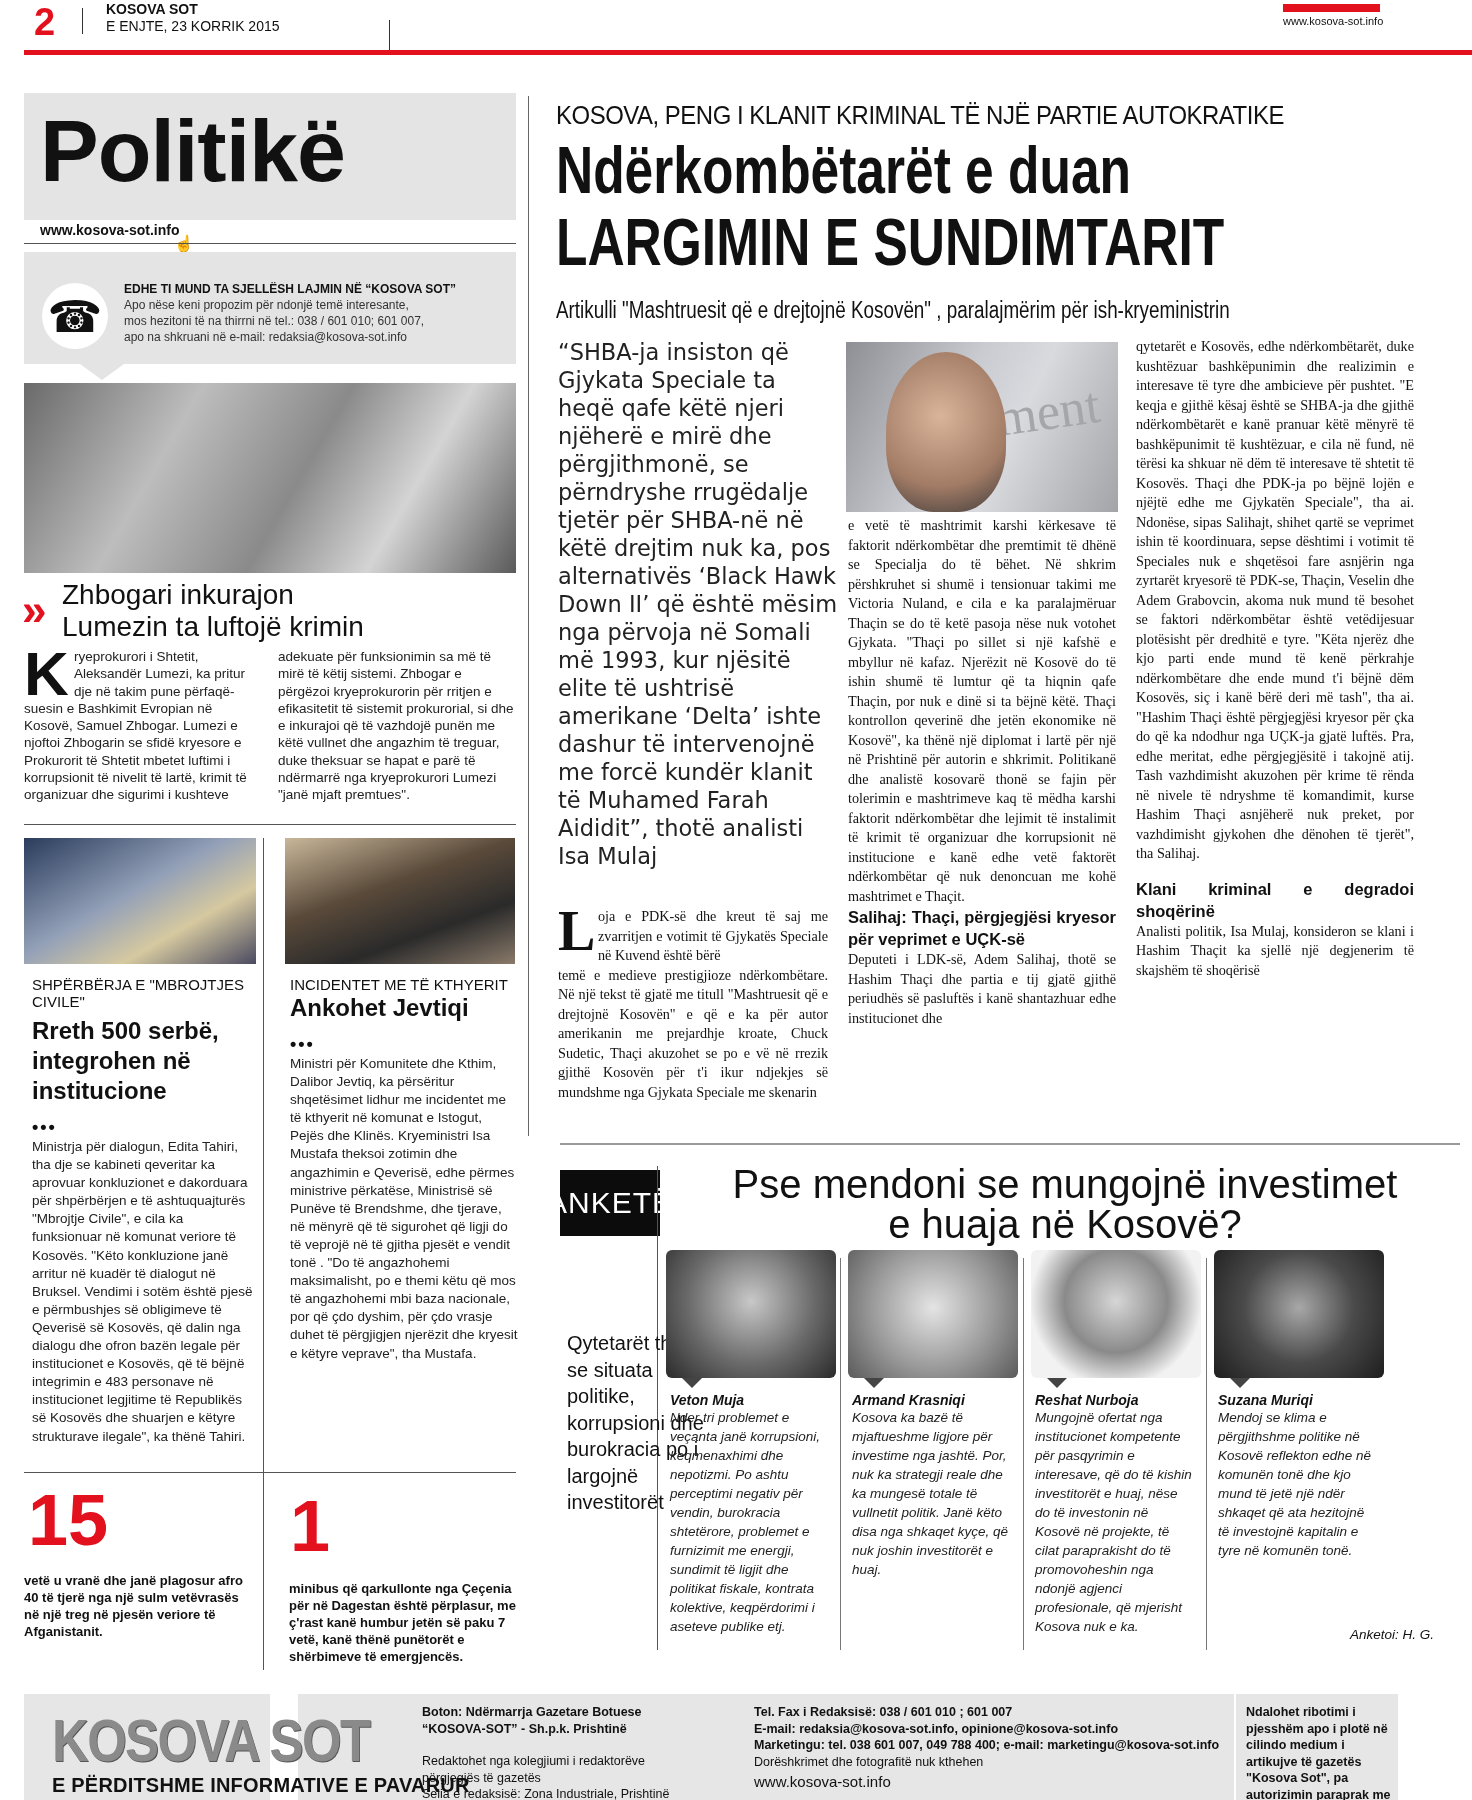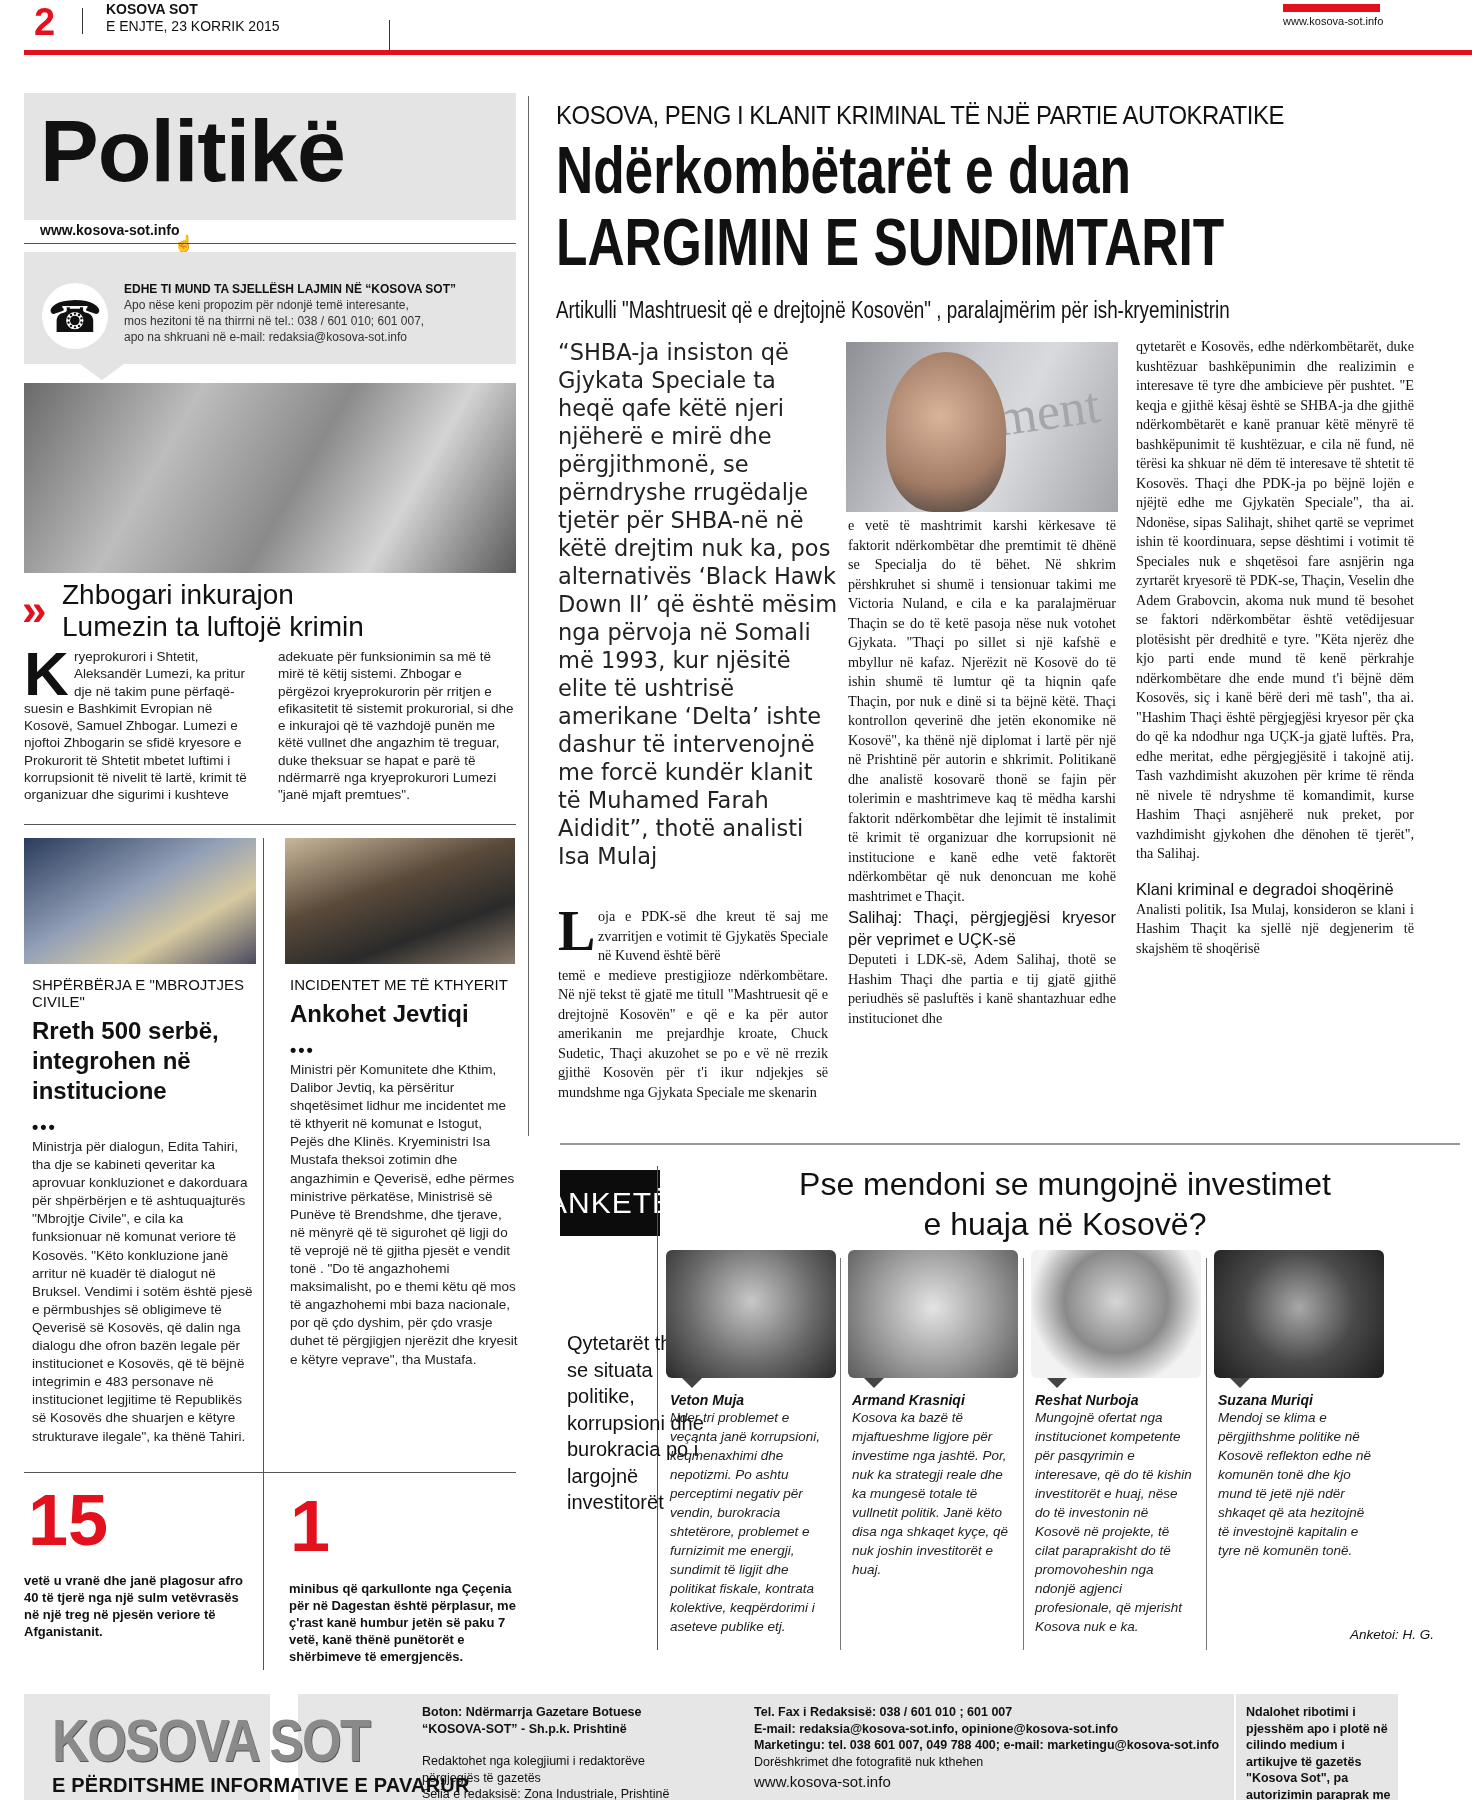--- a/index.html
+++ b/index.html
@@ -48,26 +48,26 @@
 .main-vsep{left:528px;top:96px;width:1px;height:1040px;background:#666}
 .kicker-main{left:556px;top:100px;font-size:26px;letter-spacing:-0.5px;transform:scaleX(.92);transform-origin:left}
 .headline{left:556px;top:134px;font-size:66px;line-height:72px;font-weight:bold;transform:scaleX(.78);transform-origin:left;white-space:nowrap}
 .deck{left:556px;top:297px;font-size:23px;transform:scaleX(.82);transform-origin:left;white-space:nowrap}
 .pull{left:558px;top:338px;width:280px;font-family:"DejaVu Sans",sans-serif;font-size:22.5px;line-height:28px;color:#222}
 .serif{font-family:"Liberation Serif",serif;font-size:14.2px;line-height:19.5px;text-align:justify;color:#111}
 .dropcap-L{left:558px;top:905px;font-family:"Liberation Serif",serif;font-size:56px;font-weight:bold;line-height:52px}
 .photo-thaci{left:846px;top:342px;width:272px;height:170px;background:linear-gradient(115deg,#8d8f95 0%,#c9cbd0 40%,#d9dade 60%,#a2a4a8 100%);overflow:hidden}
 .thaci-face{left:40px;top:10px;width:120px;height:160px;border-radius:50% 50% 40% 40%;background:radial-gradient(circle at 45% 40%,#d9b49a,#a37c66 60%,#3c3a3a)}
 .thaci-bg-text{left:150px;top:40px;font-family:"Liberation Serif",serif;font-size:52px;color:#a4a6aa;transform:rotate(-8deg)}
-.subhead-serif{font-size:16.5px;font-weight:normal;line-height:22px;font-family:"Liberation Sans",sans-serif}
+.subhead-serif{font-size:16.5px;font-weight:bold;line-height:22px;font-family:"Liberation Sans",sans-serif}
 .hsep-main{left:560px;top:1143px;width:900px;height:2px;background:#999}
 
 .anket-box{left:560px;top:1170px;width:100px;height:66px;background:#0c0c0c;color:#fff;font-size:30px;display:flex;align-items:center;justify-content:center;letter-spacing:1px}
 .survey-vsep{left:657px;top:1166px;width:1px;height:484px;background:#555}
-.survey-q{left:700px;top:1164px;width:730px;text-align:center;font-size:32px;line-height:40px}
+.survey-q{left:700px;top:1164px;width:730px;text-align:center;font-size:40px;line-height:40px}
 .survey-intro{left:567px;top:1330px;width:150px;font-size:20px;line-height:26.5px;color:#111}
 .person-photo{height:128px;width:170px;border-radius:6px;position:absolute}
 .p-tip{width:0;height:0;border-left:10px solid transparent;border-right:10px solid transparent;border-top:10px solid #444;position:absolute}
 .person-name{font-size:14px;font-weight:bold;font-style:italic}
 .person-quote{font-size:13.5px;font-style:italic;line-height:19px;color:#222}
 .p-vsep{position:absolute;width:1px;background:#777;top:1258px;height:392px}
 .anketoi{left:1350px;top:1627px;font-size:13.5px;font-style:italic}
 
 .footer-logo-box{left:24px;top:1694px;width:246px;height:106px;background:#e6e6e6}
 .footer-info-box{left:298px;top:1694px;width:1100px;height:106px;background:#e6e6e6}
@@ -123,21 +123,21 @@
 <div class="abs" style="left:32px;top:976px;width:222px">
   <div class="kicker">SHPËRBËRJA E "MBROJTJES CIVILE"</div>
   <div class="subhead" style="margin-top:6px">Rreth 500 serbë, integrohen në institucione</div>
   <div class="dots" style="margin-top:14px">•••</div>
   <div class="story-body" style="margin-top:4px">Ministrja për dialogun, Edita Tahiri, tha dje se kabineti qeveritar ka aprovuar konkluzionet e dakorduara për shpërbërjen e të ashtuquajturës "Mbrojtje Civile", e cila ka funksionuar në komunat veriore të Kosovës. "Këto konkluzione janë arritur në kuadër të dialogut në Bruksel. Vendimi i sotëm është pjesë e përmbushjes së obligimeve të Qeverisë së Kosovës, që dalin nga dialogu dhe ofron bazën legale për institucionet e Kosovës, që të bëjnë integrimin e 483 personave në institucionet legjitime të Republikës së Kosovës dhe shuarjen e këtyre strukturave ilegale", ka thënë Tahiri.</div>
 </div>
 
 <div class="abs photo3"></div>
 <div class="abs" style="left:290px;top:976px;width:228px">
   <div class="kicker">INCIDENTET ME TË KTHYERIT</div>
-  <div class="subhead" style="margin-top:6px">Ankohet Jevtiqi</div>
+  <div class="subhead" style="margin-top:0">Ankohet Jevtiqi</div>
   <div class="dots" style="margin-top:14px">•••</div>
   <div class="story-body" style="margin-top:4px">Ministri për Komunitete dhe Kthim, Dalibor Jevtiq, ka përsëritur shqetësimet lidhur me incidentet me të kthyerit në komunat e Istogut, Pejës dhe Klinës. Kryeministri Isa Mustafa theksoi zotimin dhe angazhimin e Qeverisë, edhe përmes ministrive përkatëse, Ministrisë së Punëve të Brendshme, dhe tjerave, në mënyrë që të sigurohet që ligji do të veprojë në të gjitha pjesët e vendit tonë . "Do të angazhohemi maksimalisht, po e themi këtu që mos të angazhohemi mbi baza nacionale, por që çdo dyshim, për çdo vrasje duhet të përgjigjen njerëzit dhe kryesit e këtyre veprave", tha Mustafa.</div>
 </div>
 
 <div class="abs hsep-stats"></div>
 <div class="abs bignum" style="left:28px;top:1484px">15</div>
 <div class="abs stat-text" style="left:24px;top:1572px;width:230px">vetë u vranë dhe janë plagosur afro 40 të tjerë nga një sulm vetëvrasës në një treg në pjesën veriore të Afganistanit.</div>
 <div class="abs bignum" style="left:290px;top:1490px">1</div>
 <div class="abs stat-text" style="left:289px;top:1580px;width:230px">minibus që qarkullonte nga Çeçenia për në Dagestan është përplasur, me ç'rast kanë humbur jetën së paku 7 vetë, kanë thënë punëtorët e shërbimeve të emergjencës.</div>
 

